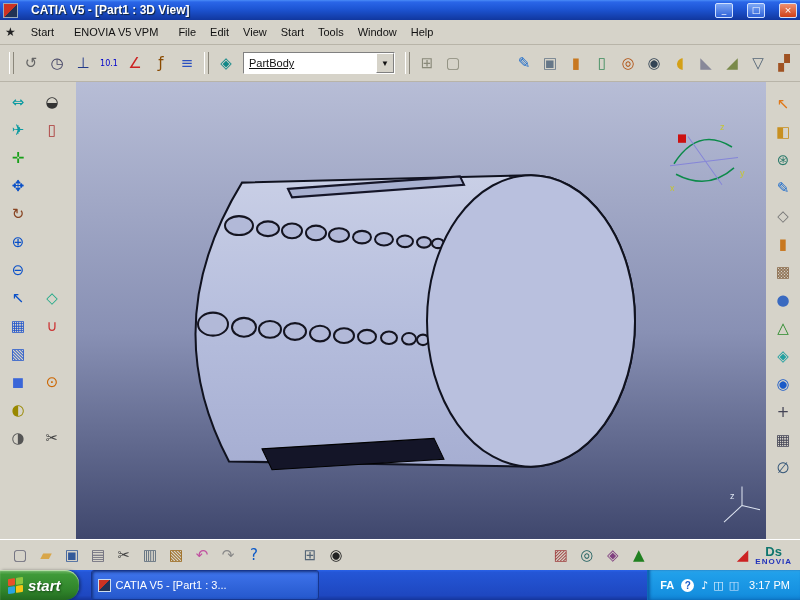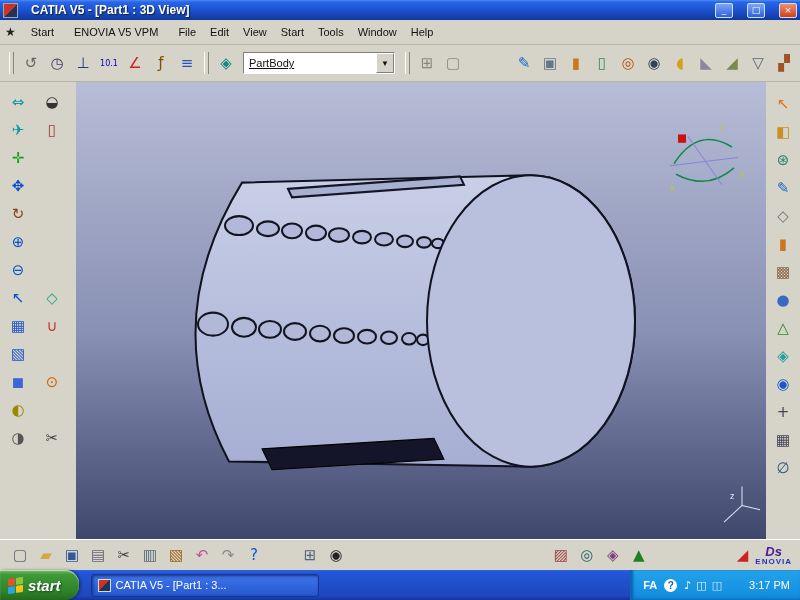--- a/index.html
+++ b/index.html
@@ -41,53 +41,53 @@
   .ltb-col{display:flex;flex-direction:column;width:30px;margin-left:4px;}
   .ltb-col .tbicon{height:28px;width:28px;}
   .viewport{flex:1;position:relative;min-width:0;}
   .viewport svg{display:block;width:100%;height:100%;}
   .right-toolbar{width:34px;flex:0 0 34px;display:flex;flex-direction:column;align-items:center;padding-top:10px;gap:4px;}
   .hole{fill:#b2b9d8;stroke:#141420;stroke-width:2;}
 
   
   .toolbar-bottom{height:30px;flex:0 0 30px;display:flex;align-items:center;padding:0 8px;border-top:1px solid #fff;gap:3px;}
   .logo{display:flex;flex-direction:column;align-items:center;line-height:1;margin-left:4px;}
-  .logo-ds{color:#4c1d95;font-style:italic;font-weight:bold;font-size:13px;}
+  .logo-ds{color:#0f766e;font-weight:bold;font-size:13px;}
   .logo-catia{color:#2233bb;font-weight:bold;font-size:8px;letter-spacing:1px;}
   .powered{color:#cc2222;font-size:15px;font-family:"DejaVu Sans",sans-serif;}
 
   
   .statusbar{height:24px;flex:0 0 24px;display:flex;align-items:center;gap:4px;padding:2px 4px;}
   .status-msg{flex:1;height:16px;line-height:16px;border:1px solid;border-color:#8a867a #fff #fff #8a867a;padding:1px 5px;white-space:nowrap;overflow:hidden;}
   .status-input{width:268px;height:18px;border:1px solid;border-color:#8a867a #fff #fff #8a867a;background:#fff;box-sizing:border-box;}
   .status-btn{width:18px;height:18px;background:#d6d3c9;border:1px solid;border-color:#fff #8a867a #8a867a #fff;padding:0;font-size:8px;}
   .status-btn.wide{width:40px;}
 
   
   .taskbar{height:30px;flex:0 0 30px;display:flex;align-items:center;
     background:linear-gradient(180deg,#2a62e8 0%,#2456d6 8%,#1e47c0 85%,#15359c 100%);}
   .start-btn{height:30px;padding:0 18px 0 8px;display:flex;align-items:center;gap:5px;border:none;cursor:default;
     background:linear-gradient(180deg,#74b86c 0%,#3f9a38 15%,#2f832a 70%,#236a20 100%);
     border-radius:0 14px 14px 0;box-shadow:inset 0 1px 1px #bfe0b0,2px 0 3px rgba(0,0,0,.35);}
   .flag{width:15px;height:15px;display:grid;grid-template:1fr 1fr / 1fr 1fr;gap:1px;transform:skewY(-8deg);}
   .flag i{border-radius:1px;}
   .f1{background:#e8502a;} .f2{background:#8cc63f;} .f3{background:#2aa4e0;} .f4{background:#f6c514;}
   .start-label{color:#fff;font-weight:bold;font-style:italic;font-size:15px;text-shadow:1px 1px 2px #1a4a18;}
-  .task-btn{margin-left:12px;width:228px;height:23px;display:flex;align-items:center;gap:5px;padding:0 6px;border:1px solid #16368e;border-radius:3px;
+  .task-btn{margin-left:12px;width:228px;height:30px;display:flex;align-items:center;gap:5px;padding:0 6px;border:1px solid #16368e;border-radius:3px;
     background:linear-gradient(#3f74ec,#2558cc);box-shadow:inset 1px 1px 3px #16337e;color:#fff;}
   .task-icon{width:11px;height:11px;flex:0 0 11px;background:linear-gradient(135deg,#cc3322 0 50%,#223355 50%);border:1px solid #cde;}
   .task-label{white-space:nowrap;overflow:hidden;font-size:11px;}
   .tray{margin-left:auto;height:30px;display:flex;align-items:center;gap:7px;padding:0 10px 0 12px;color:#fff;
     background:linear-gradient(180deg,#39b3f5 0%,#21a0ea 10%,#1590e0 80%,#0f7fd0 100%);border-left:1px solid #0d6ab8;box-shadow:inset 2px 0 3px #0c5ea8;}
   .tray-fa{font-weight:bold;}
   .help-badge{width:13px;height:13px;border-radius:50%;background:#fff;color:#1a5ac8;font-weight:bold;font-size:10px;
     display:flex;align-items:center;justify-content:center;}
   .tray-icons{display:flex;gap:5px;align-items:center;}
   .tray-icons span{font-family:"DejaVu Sans",sans-serif;font-size:11px;}
-  .tray-time{margin-left:20px;}
+  .tray-time{margin-left:3px;}
 </style>
 </head>
 <body>
 
 <div class="screen">
 
   <div class="titlebar">
     <span class="app-icon"></span>
     <span class="title-text">CATIA V5 - [Part1 : 3D View]</span>
     <button class="winbtn">_</button>

